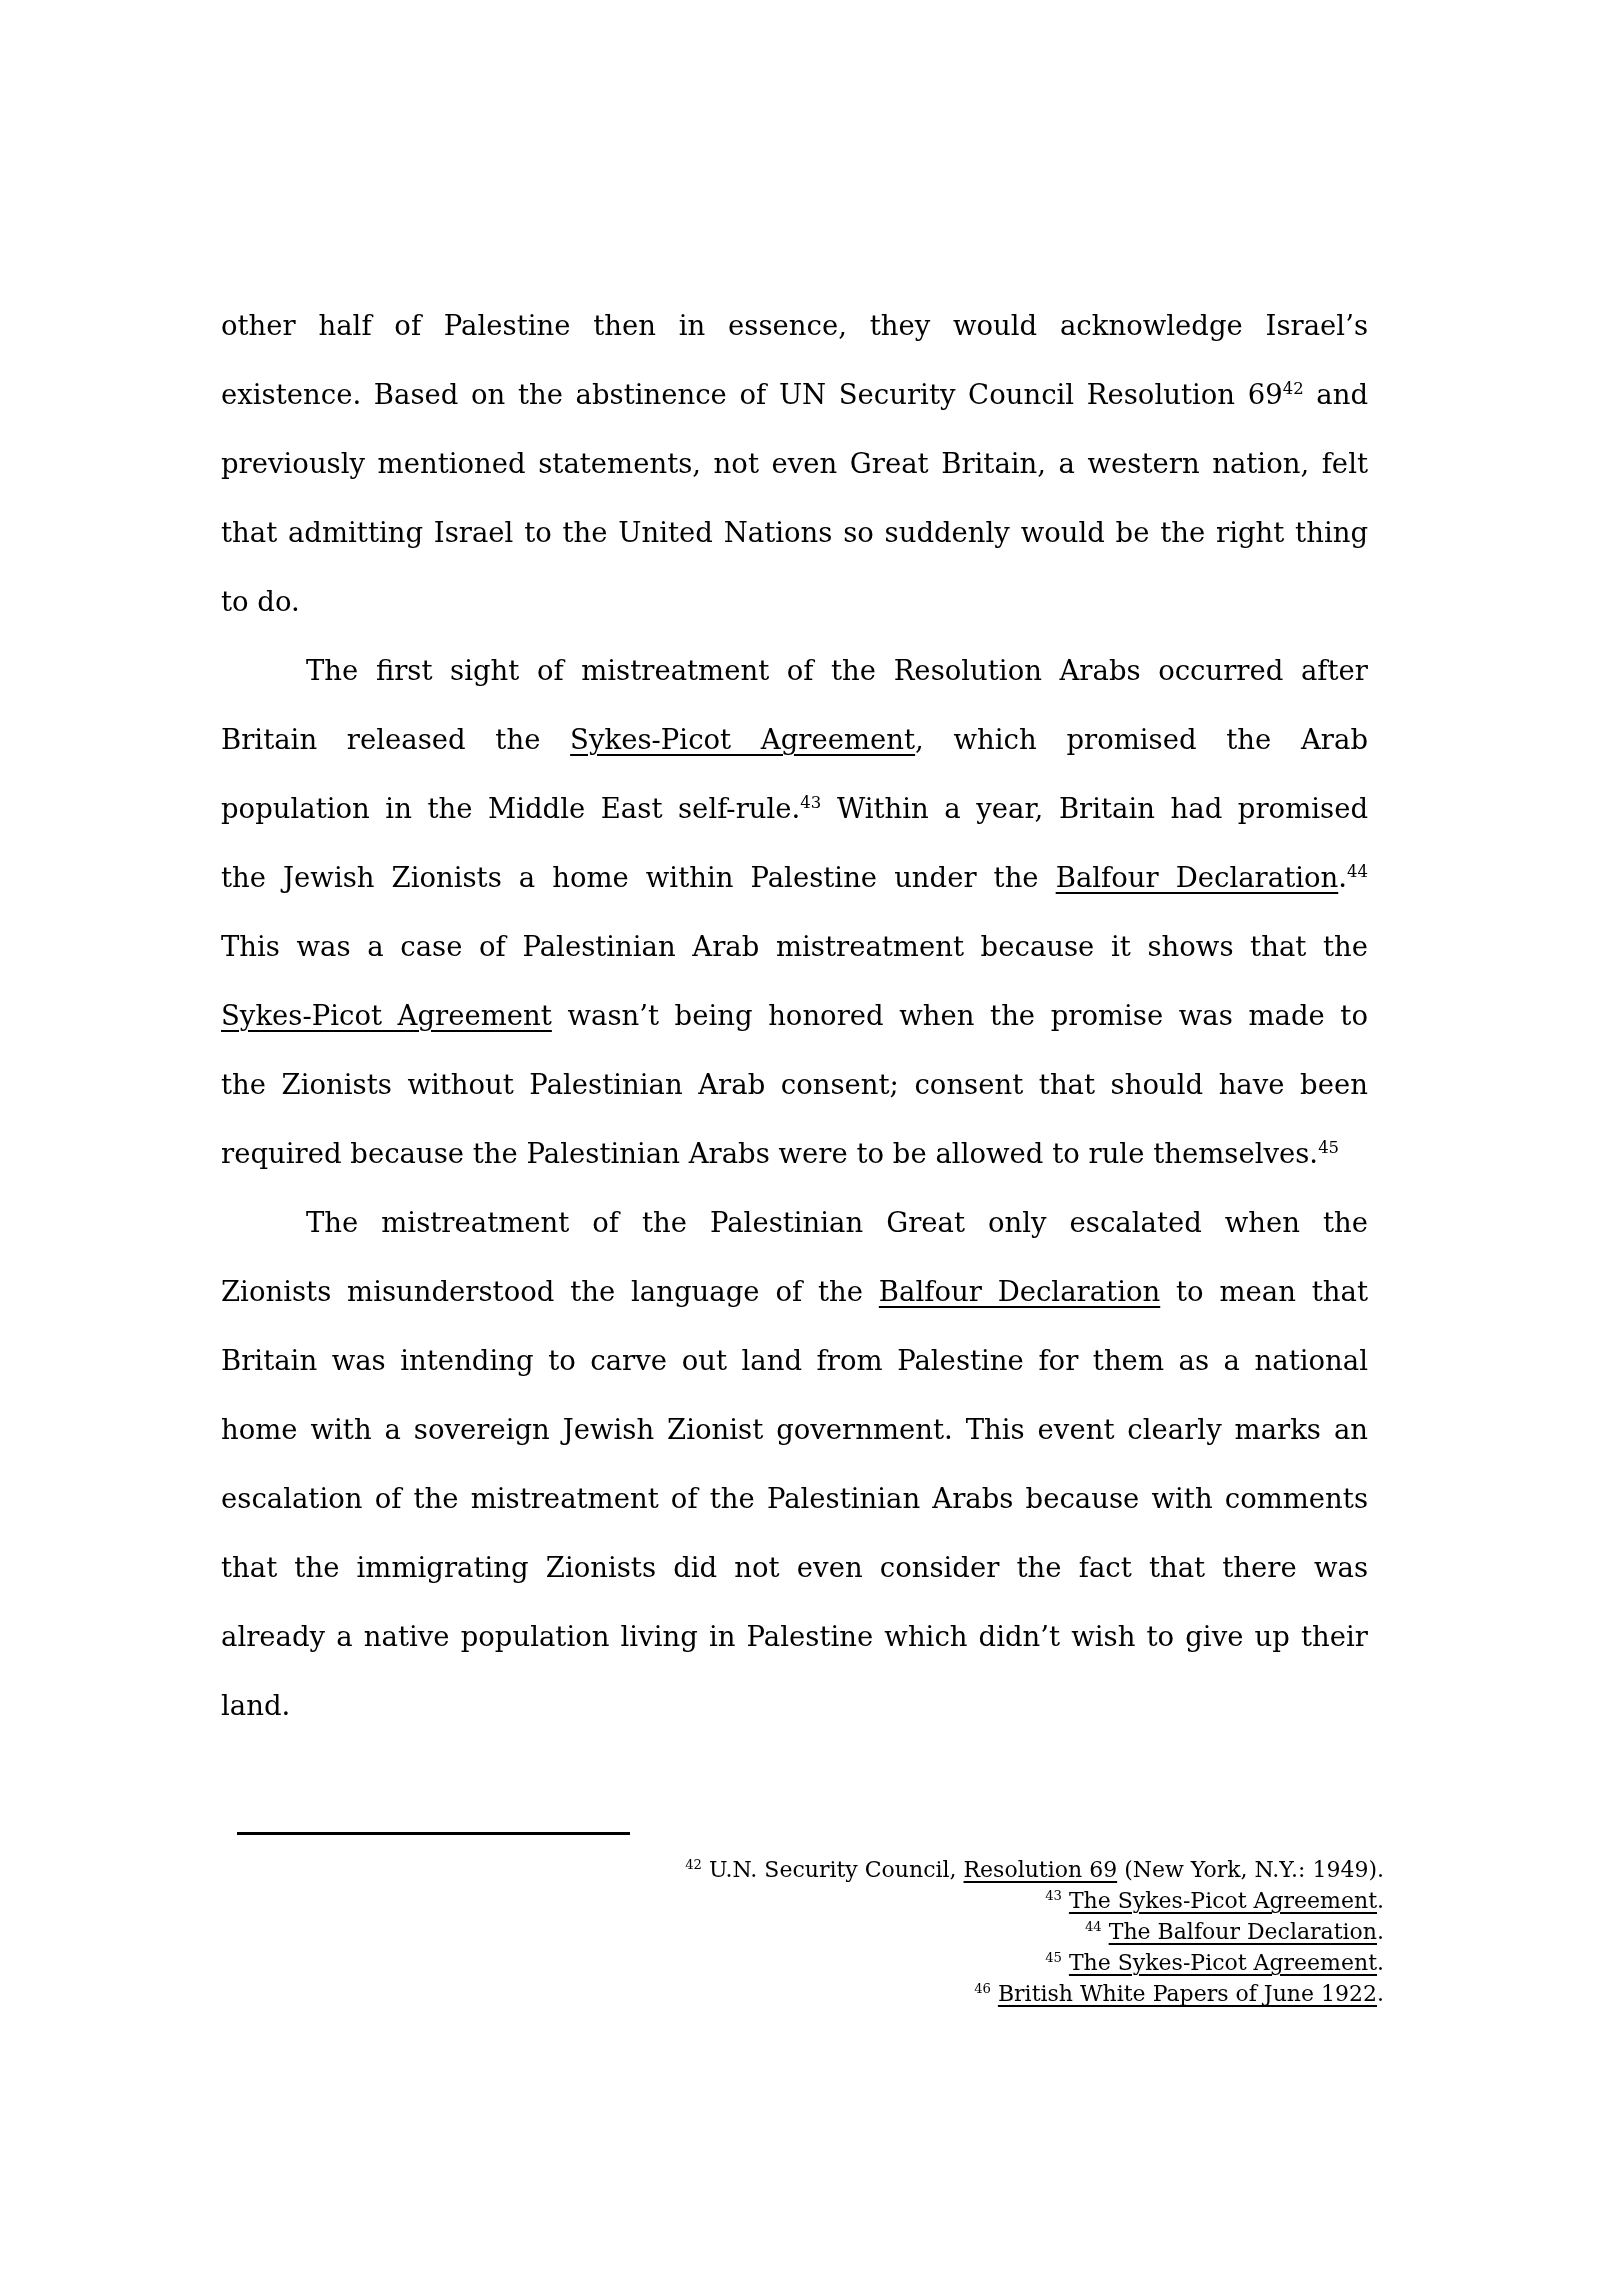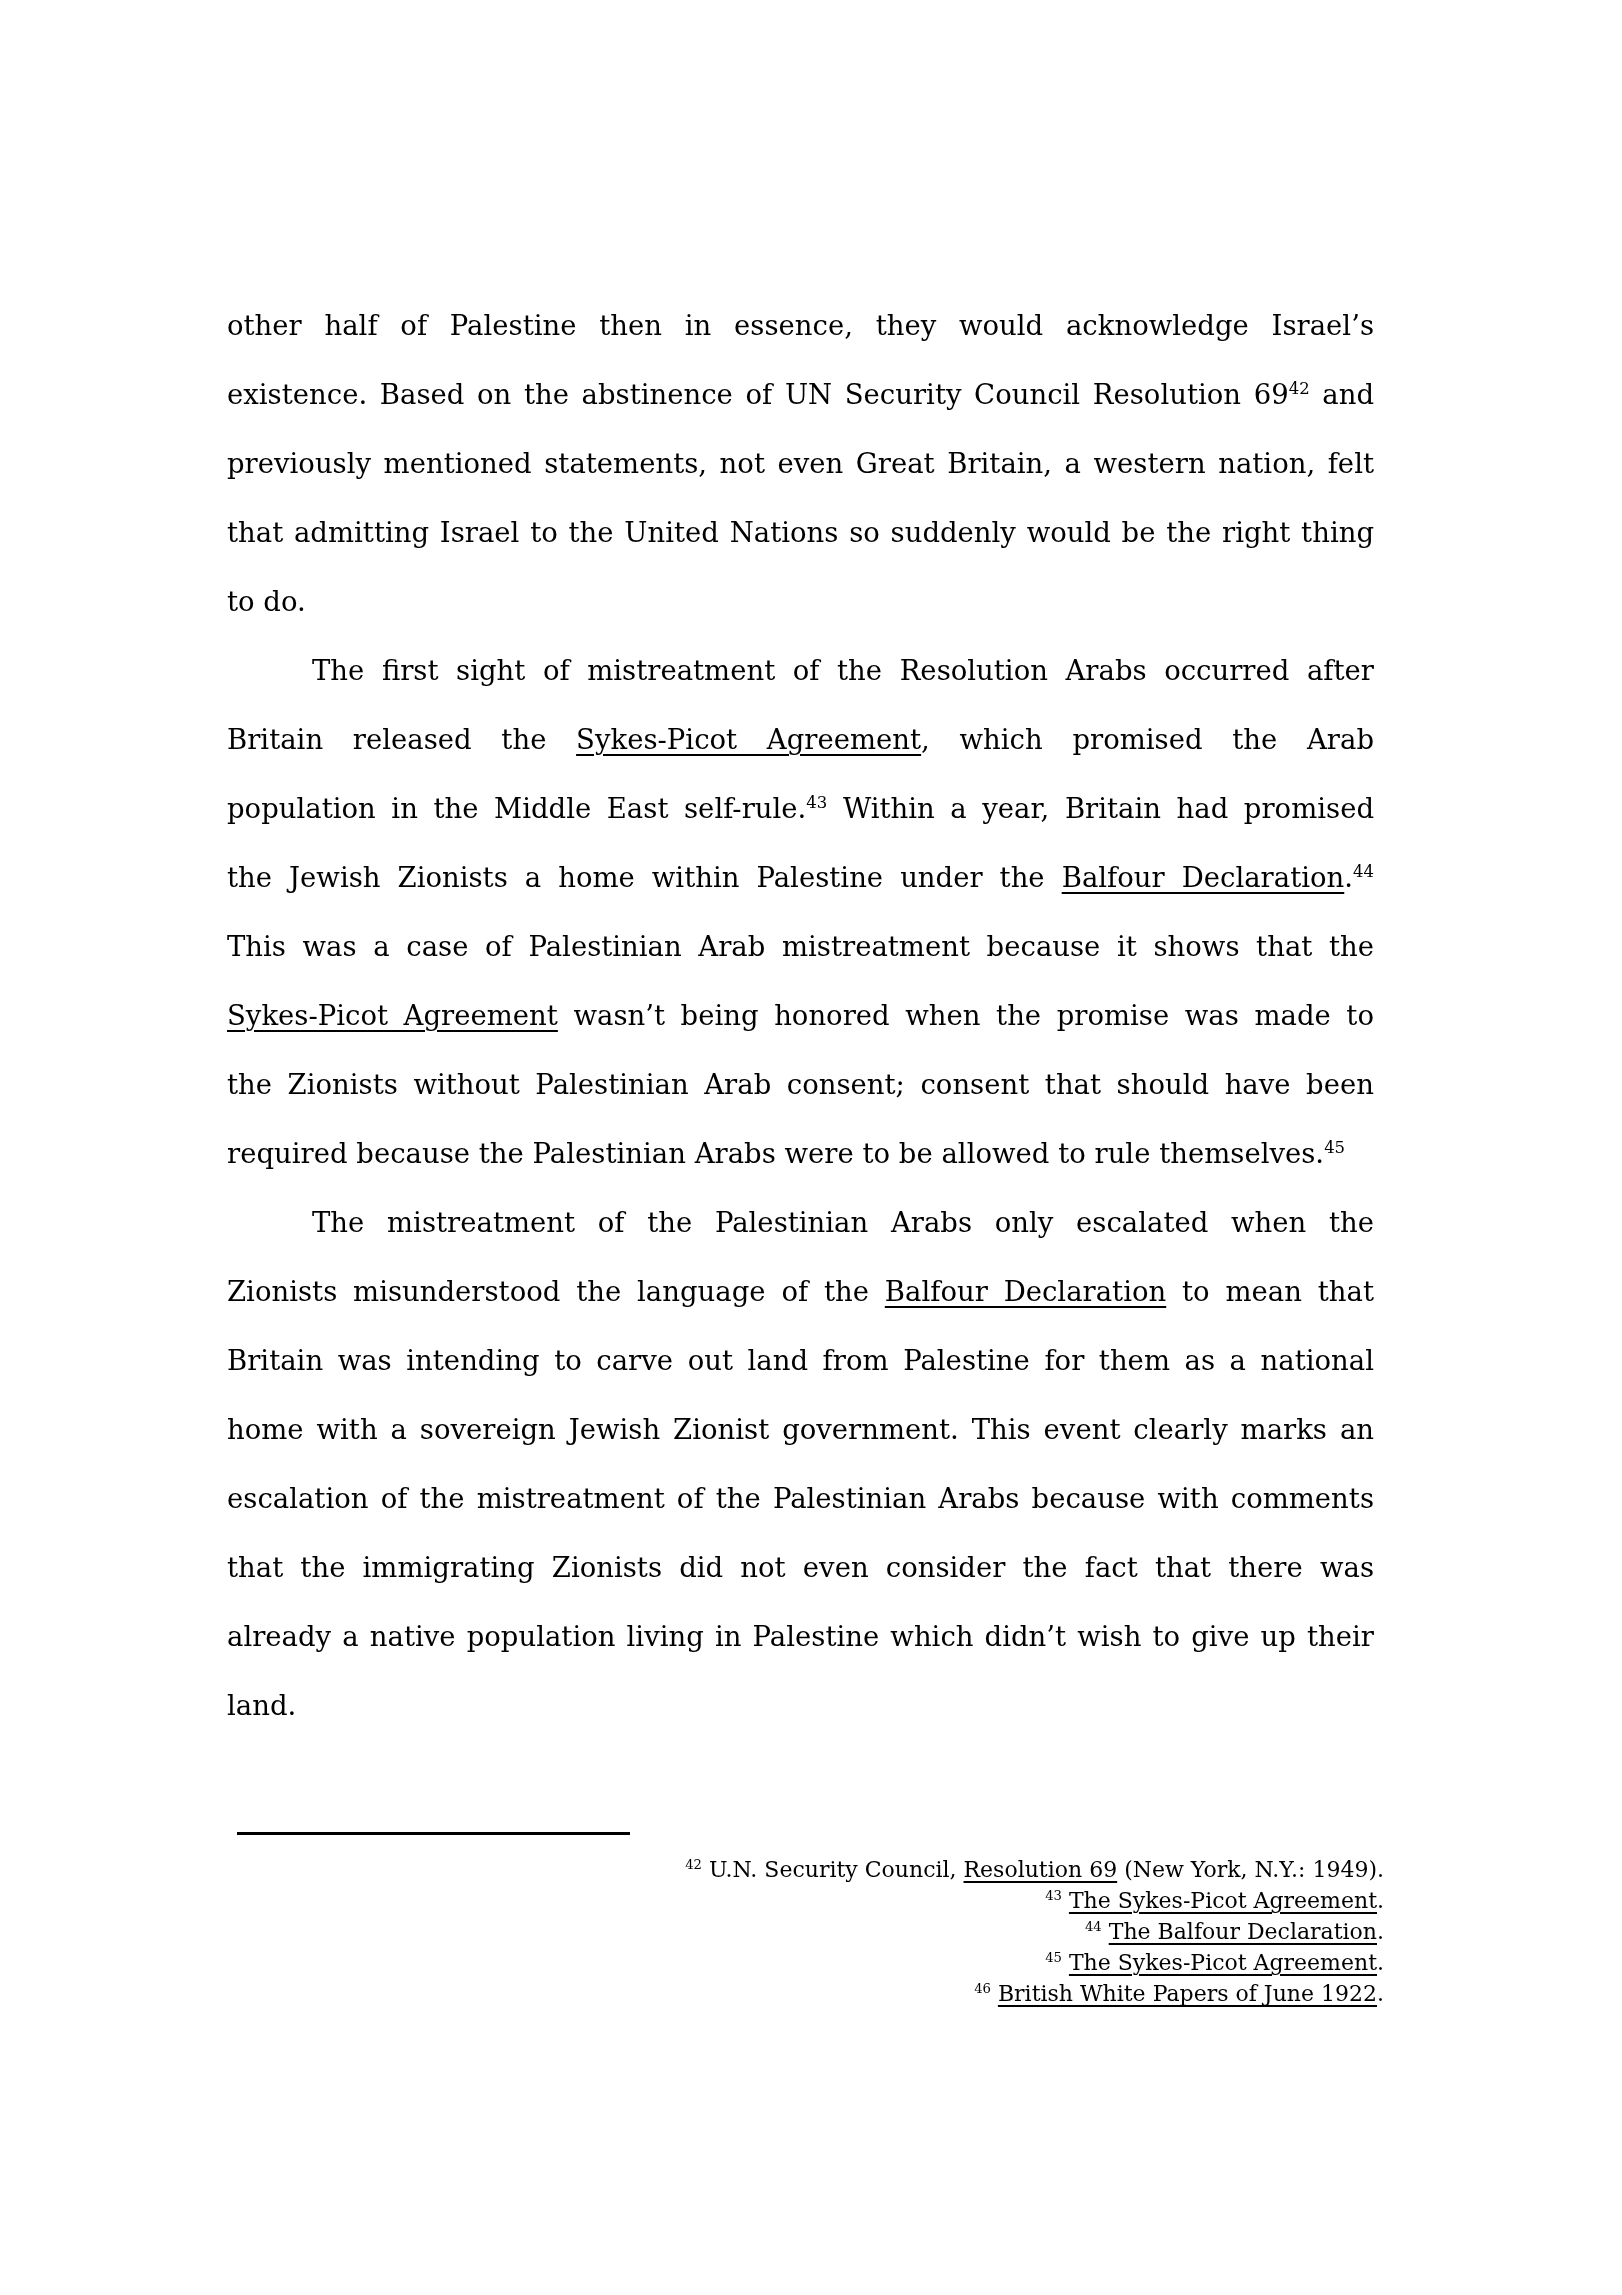--- a/index.html
+++ b/index.html
@@ -11,21 +11,21 @@
     position: relative;
     width: 1622px;
     height: 2295px;
     background: #ffffff;
     color: #000000;
     font-family: "DejaVu Serif", serif;
     overflow: hidden;
   }
   .content {
     position: absolute;
-    left: 227px;
+    left: 221px;
     top: 291px;
     width: 1147px;
   }
   .line {
     font-size: 27.5px;
     line-height: 69px;
     height: 69px;
     text-align: left;
     white-space: normal;
   }
@@ -86,21 +86,21 @@
         <div class="line just indent"><span>The first sight of mistreatment of the Resolution Arabs occurred after</span></div>
         <div class="line just"><span>Britain released the </span><span class="u">Sykes-Picot Agreement</span><span>, which promised the Arab</span></div>
         <div class="line just"><span>population in the Middle East self-rule.</span><sup>43</sup><span> Within a year, Britain had promised</span></div>
         <div class="line just"><span>the Jewish Zionists a home within Palestine under the </span><span class="u">Balfour Declaration</span><span>.</span><sup>44</sup></div>
         <div class="line just"><span>This was a case of Palestinian Arab mistreatment because it shows that the</span></div>
         <div class="line just"><span class="u">Sykes-Picot Agreement</span><span> wasn’t being honored when the promise was made to</span></div>
         <div class="line just"><span>the Zionists without Palestinian Arab consent; consent that should have been</span></div>
         <div class="line"><span>required because the Palestinian Arabs were to be allowed to rule themselves.</span><sup>45</sup></div>
       </div>
       <div>
-        <div class="line just indent"><span>The mistreatment of the Palestinian Arabs only escalated when the</span></div>
+        <div class="line just indent"><span>The mistreatment of the Palestinian Great only escalated when the</span></div>
         <div class="line just"><span>Zionists misunderstood the language of the </span><span class="u">Balfour Declaration</span><span> to mean that</span></div>
         <div class="line just"><span>Britain was intending to carve out land from Palestine for them as a national</span></div>
         <div class="line just"><span>home with a sovereign Jewish Zionist government.  This event clearly marks an</span></div>
         <div class="line just"><span>escalation of the mistreatment of the Palestinian Arabs because with comments</span></div>
         <div class="line just"><span>that the immigrating Zionists did not even consider the fact that there was</span></div>
         <div class="line just"><span>already a native population living in Palestine which didn’t wish to give up their</span></div>
         <div class="line"><span>land.</span></div>
       </div>
     </div>
   <div class="footer-area">

